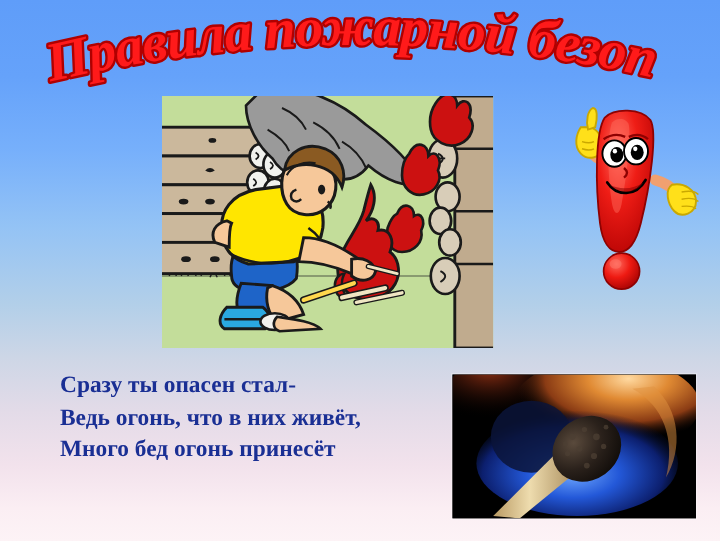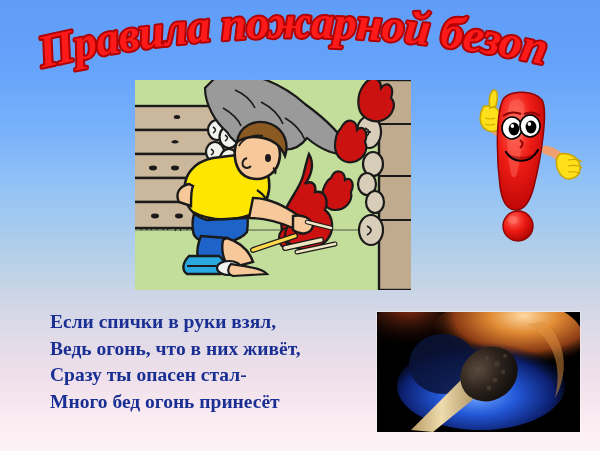--- a/index.html
+++ b/index.html
@@ -325,23 +325,22 @@
         <path d="M38,68 C46,80 62,80 70,66" stroke="#000" stroke-width="2.2" fill="none" stroke-linecap="round"></path>
         <path d="M40,70 C48,78 62,78 68,68 C60,74 48,74 40,70 Z" fill="#8e0202" opacity="0.55"></path>
       </g>
 
       <circle cx="50" cy="142" r="15" fill="url(#dotGrad)" stroke="#8e0202" stroke-width="1.4"></circle>
       <ellipse cx="45" cy="136" rx="5" ry="4" fill="#ff7a6c" opacity="0.5"></ellipse>
     </svg>
   </div>
 
   <div id="poem">
-    <span class="pline">Если спички в руки взял,</span>
+    <span class="pline">Сразу ты опасен стал-</span>
     <span class="pline">Ведь огонь, что в них живёт,</span>
-    <span class="pline">Сразу ты опасен стал-</span>
     <span class="pline">Много бед огонь принесёт</span>
   </div>
 
   <div id="match-photo">
     <svg id="match-svg" viewBox="0 0 203 120">
       <defs>
         <radialGradient id="orangeSwirl" cx="62%" cy="22%" r="62%">
           <stop offset="0%" stop-color="#ffd9a0"></stop>
           <stop offset="35%" stop-color="#e08a33"></stop>
           <stop offset="72%" stop-color="#8a3b14"></stop>

